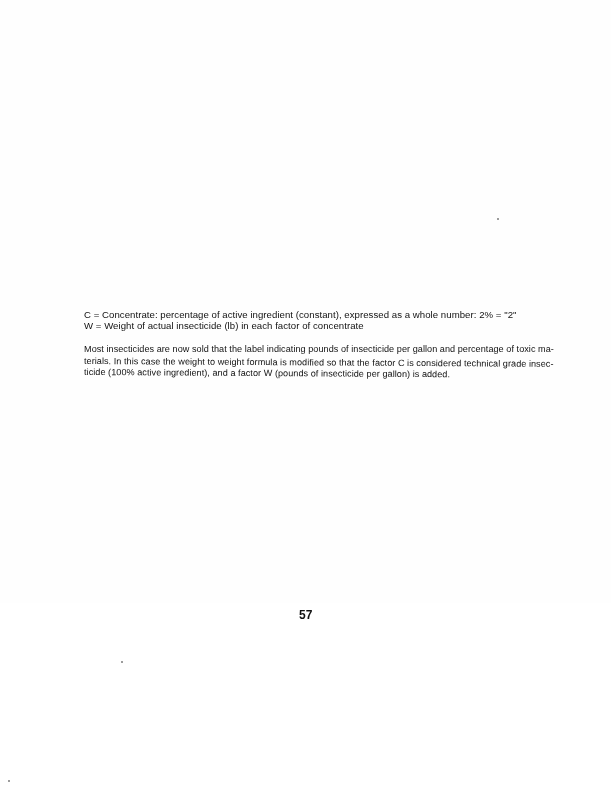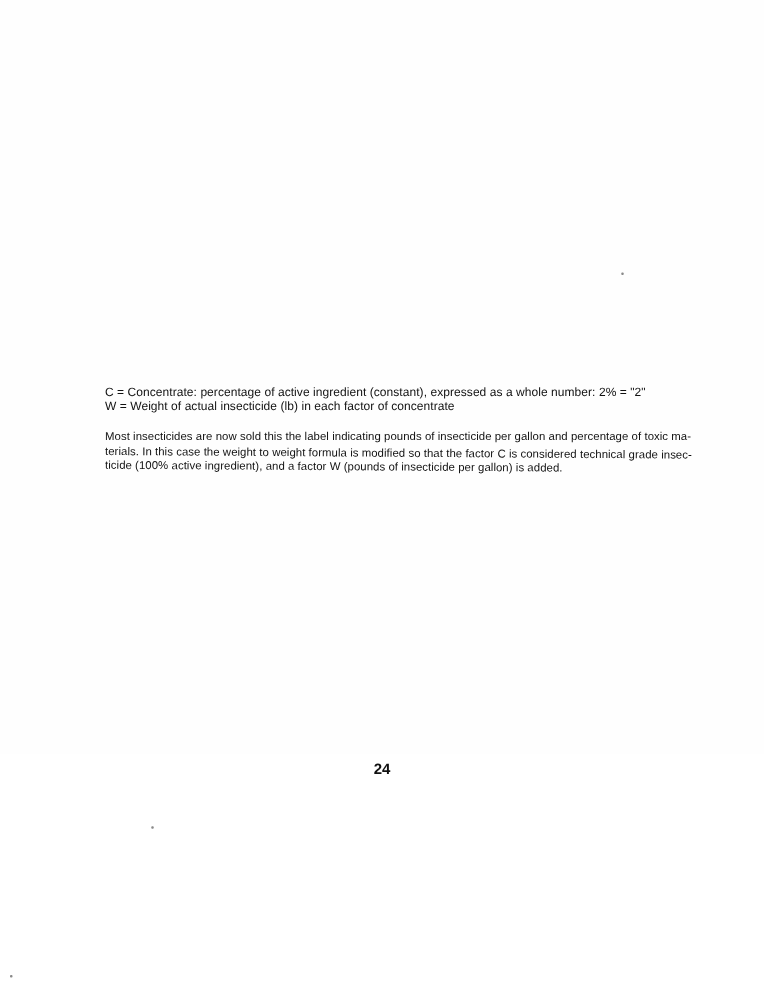--- a/index.html
+++ b/index.html
@@ -66,23 +66,23 @@
 <body>
 
 <div class="page">
 
   <div class="defs">
     <div class="def-line">C = Concentrate: percentage of active ingredient (constant), expressed as a whole number: 2% = "2"</div>
     <div class="def-line">W = Weight of actual insecticide (lb) in each factor of concentrate</div>
   </div>
 
   <div class="para">
-    <span class="para-line l1">Most insecticides are now sold this the label indicating pounds of insecticide per gallon and percentage of toxic ma-</span>
+    <span class="para-line l1">Most insecticides are now sold that the label indicating pounds of insecticide per gallon and percentage of toxic ma-</span>
     <span class="para-line l2">terials. In this case the weight to weight formula is modified so that the factor C is considered technical grade insec-</span>
     <span class="para-line l3">ticide (100% active ingredient), and a factor W (pounds of insecticide per gallon) is added.</span>
   </div>
 
-  <div class="page-number">24</div>
+  <div class="page-number">57</div>
 
   <div class="speck" style="left:497px; top:218px;"></div>
   <div class="speck" style="left:121px; top:661px;"></div>
   <div class="speck" style="left:8px; top:780px;"></div>
 </div>
 
 </body></html>

